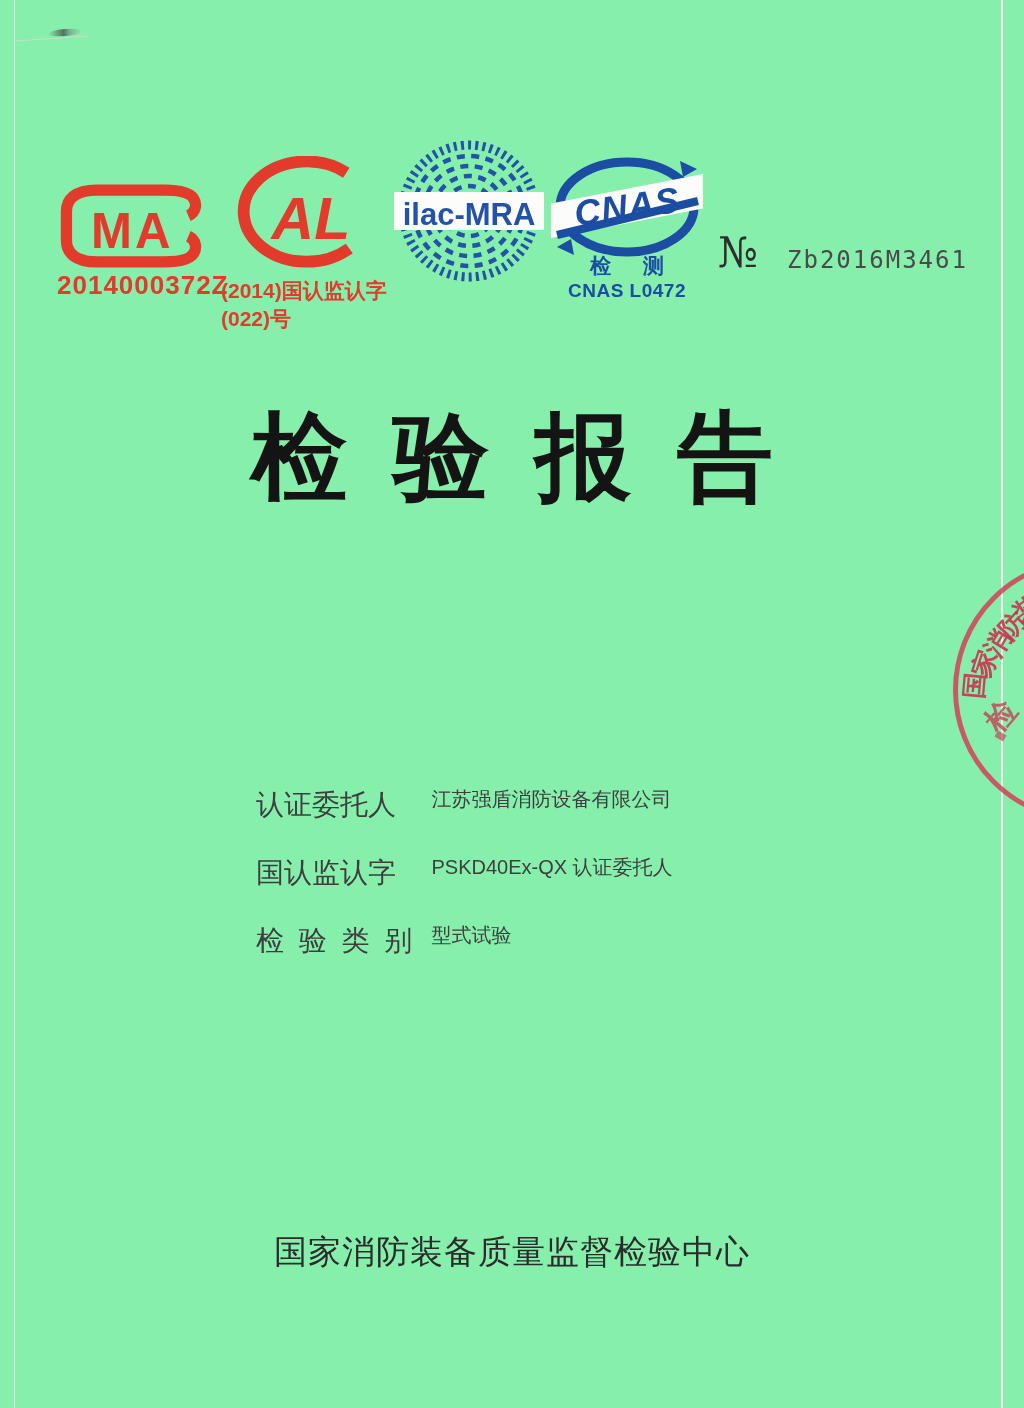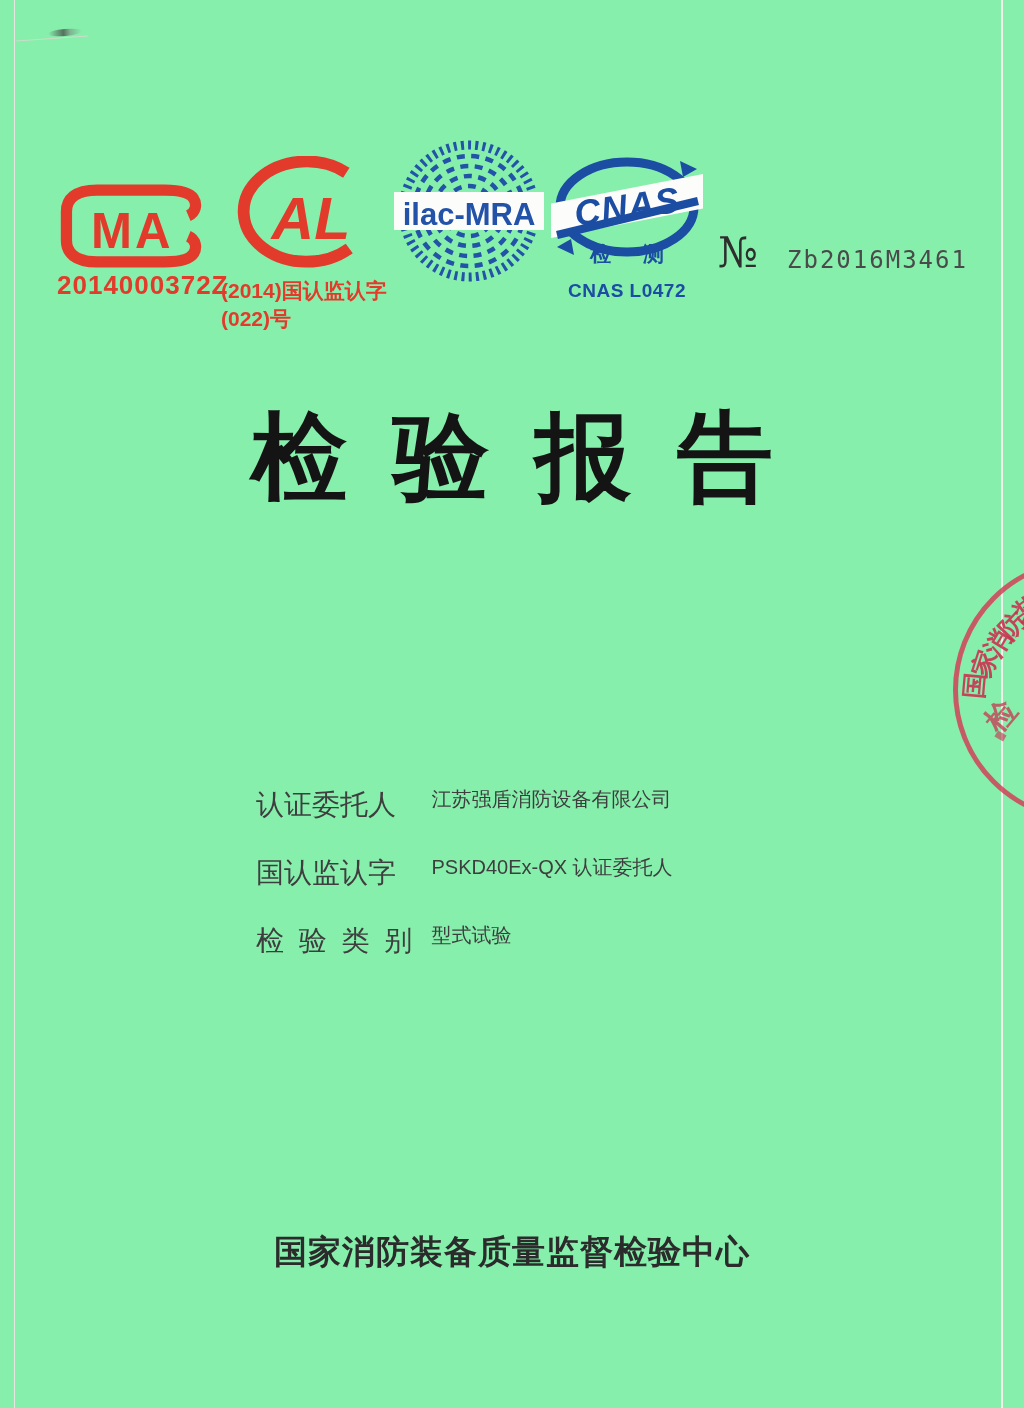--- a/index.html
+++ b/index.html
@@ -20,21 +20,21 @@
   .logo-block { position:absolute; }
   .logo-cma  { left:59px;  top:184px; }
   .logo-cal  { left:231px; top:156px; }
   .logo-ilac { left:394px; top:136px; }
   .logo-cnas { left:551px; top:156px; }
 
   .cma-code { position:absolute; left:57px; top:270px; width:180px;
               font-size:26px; font-weight:bold; color:#e23b2c; letter-spacing:1px; }
   .cal-code { position:absolute; left:221px; top:277px; width:200px;
               font-size:21px; font-weight:bold; color:#e23b2c; }
-  .cnas-jiance { position:absolute; left:551px; top:240px; width:152px; text-align:center;
+  .cnas-jiance { position:absolute; left:551px; top:252px; width:152px; text-align:center;
                  font-size:21px; font-weight:bold; color:#1b4da3; word-spacing:26px; }
   .cnas-code   { position:absolute; left:551px; top:280px; width:152px; text-align:center;
                  font-size:19px; font-weight:bold; color:#1b4da3; letter-spacing:.5px; }
 
   .report-no { position:absolute; left:0; top:0; }
   .no-symbol { position:absolute; left:718px; top:228px; font-family:"DejaVu Serif","Liberation Serif",serif;
                font-size:42px; color:#2e2e2e; }
   .no-value  { position:absolute; left:787px; top:246px; font-family:"DejaVu Sans Mono","Liberation Mono",monospace;
                font-size:24px; color:#4a4a4a; letter-spacing:2px; }
 
@@ -53,21 +53,21 @@
 
   
   .form { position:absolute; left:256px; top:786px; }
   .form-row { height:34px; margin-bottom:34px; white-space:nowrap; }
   .form-label { display:inline-block; width:171px; font-size:28px; color:#3e3e3e; vertical-align:top; }
   .form-row:nth-child(3) .form-label { word-spacing:7px; }
   .form-value { display:inline-block; font-size:20px; color:#3e3e3e; }
 
   
   .footer-org { position:absolute; left:0; top:1230px; width:1024px; text-align:center;
-                font-size:33px; font-weight:700; color:#2b2b2b; letter-spacing:1px; }
+                font-size:33px; font-weight:400; color:#2b2b2b; letter-spacing:1px; }
 
   svg text { font-family:"Liberation Sans","DejaVu Sans",sans-serif; }
 </style>
 </head>
 <body>
 
 <div class="page">
 
   <div class="edge-line-left"></div>
   <div class="edge-line-right"></div>

